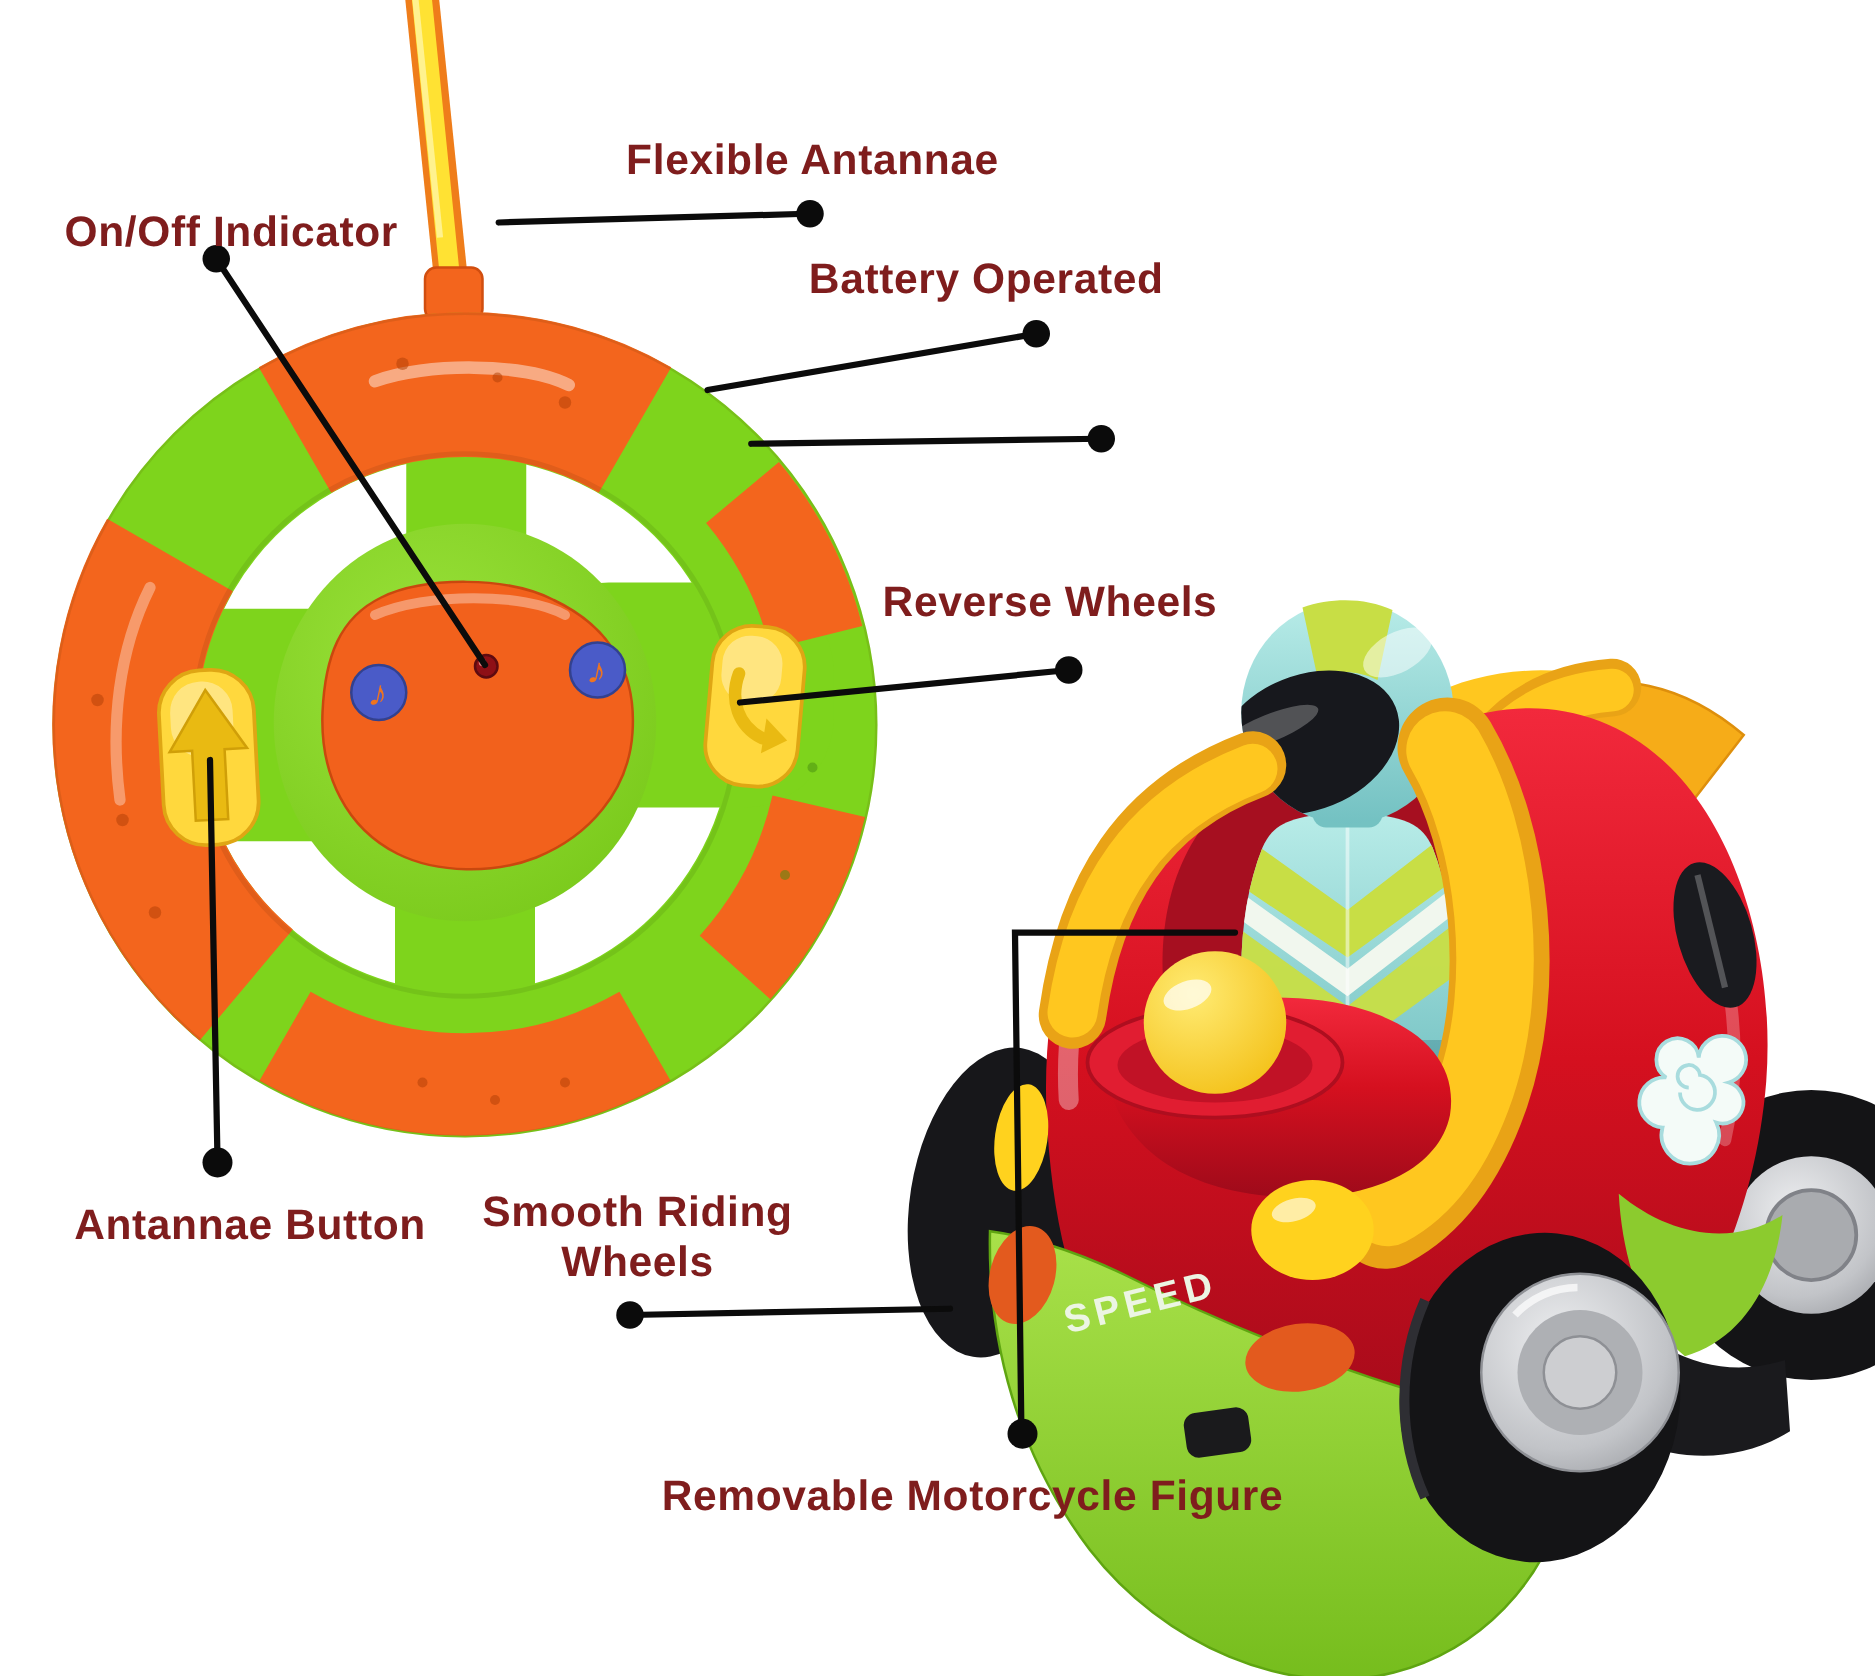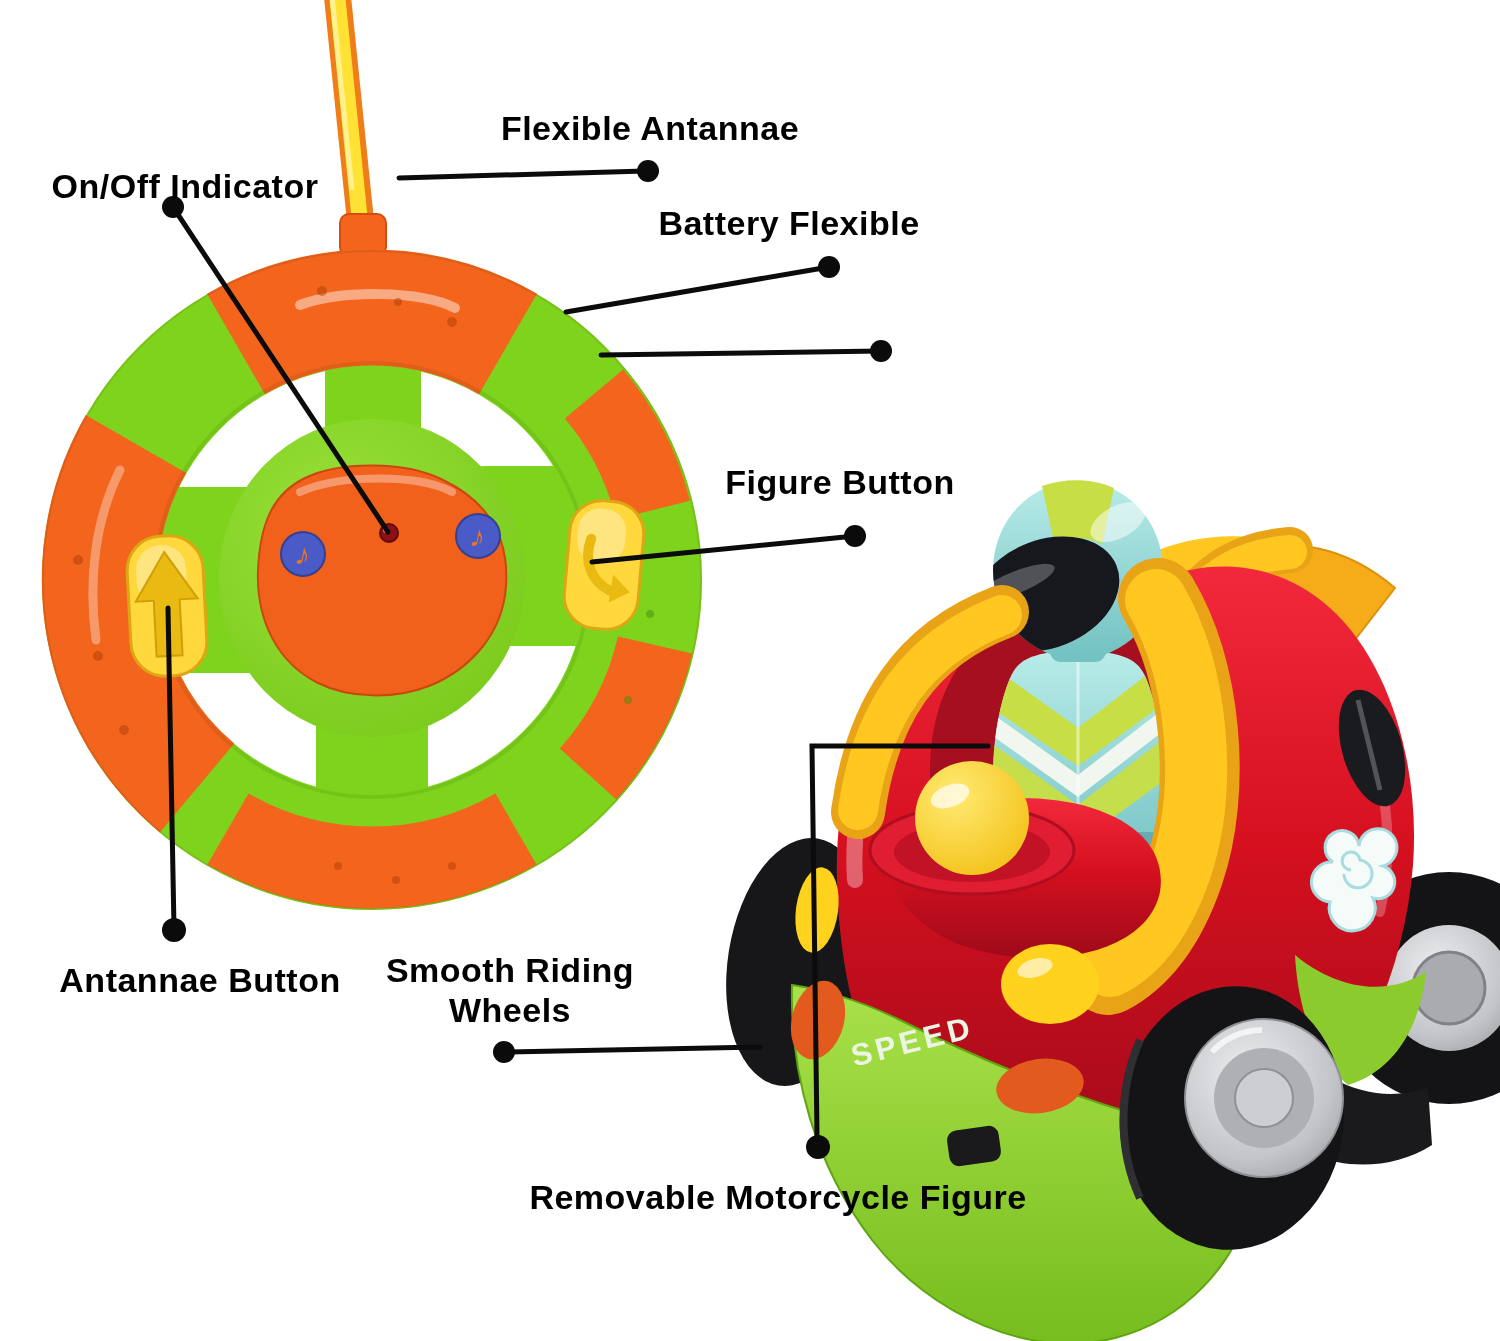--- a/index.html
+++ b/index.html
@@ -1,20 +1,20 @@
 <!DOCTYPE html>
 <html><head>
 <meta charset="utf-8">
 <style>
   html,body{margin:0;padding:0;background:#fff;}
   #stage{position:relative;width:1500px;height:1341px;background:#fff;overflow:hidden;
          font-family:"Liberation Sans",sans-serif;}
   #art{position:absolute;left:0;top:0;}
   .callout-label{position:absolute;font-weight:bold;font-size:34px;line-height:40px;
-    color:#000000;text-align:center;letter-spacing:.5px;white-space:nowrap;}
+    color:#7f1d1d;text-align:center;letter-spacing:.5px;white-space:nowrap;}
 </style>
 </head>
 <body>
 
 <div id="stage">
 
 <svg id="art" width="1500" height="1341" viewBox="0 0 1500 1341">
   <defs>
     <linearGradient id="redGrad" x1="0" y1="0" x2="0" y2="1">
       <stop offset="0" stop-color="#F2293C"></stop>
@@ -236,22 +236,22 @@
     <circle cx="174" cy="930" r="12" stroke="none"></circle>
     <line x1="504" y1="1052" x2="760" y2="1047"></line>
     <circle cx="504" cy="1052" r="11" stroke="none"></circle>
     <path d="M988,746 L812,746 L817,1136" fill="none"></path>
     <circle cx="818" cy="1147" r="12" stroke="none"></circle>
   </g>
 </svg>
 
 <div class="callout-label" style="left:470px;top:108px;width:360px;">Flexible Antannae</div>
 <div class="callout-label" style="left:30px;top:146px;width:310px;margin-top:20px;">On/Off Indicator</div>
-<div class="callout-label" style="left:619px;top:203px;width:340px;">Battery Flexible</div>
-<div class="callout-label" style="left:690px;top:462px;width:300px;">Figure Button</div>
+<div class="callout-label" style="left:619px;top:203px;width:340px;">Battery Operated</div>
+<div class="callout-label" style="left:690px;top:462px;width:300px;">Reverse Wheels</div>
 <div class="callout-label" style="left:50px;top:960px;width:300px;">Antannae Button</div>
 <div class="callout-label" style="left:360px;top:950px;width:300px;">
   <div>Smooth Riding</div>
   <div>Wheels</div>
 </div>
 <div class="callout-label" style="left:488px;top:1177px;width:580px;">Removable Motorcycle Figure</div>
 
 </div>
 
 </body></html>

